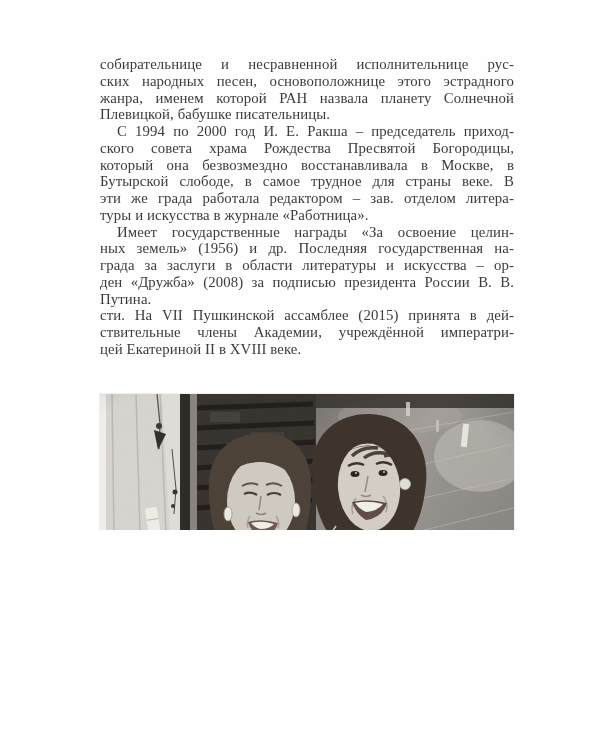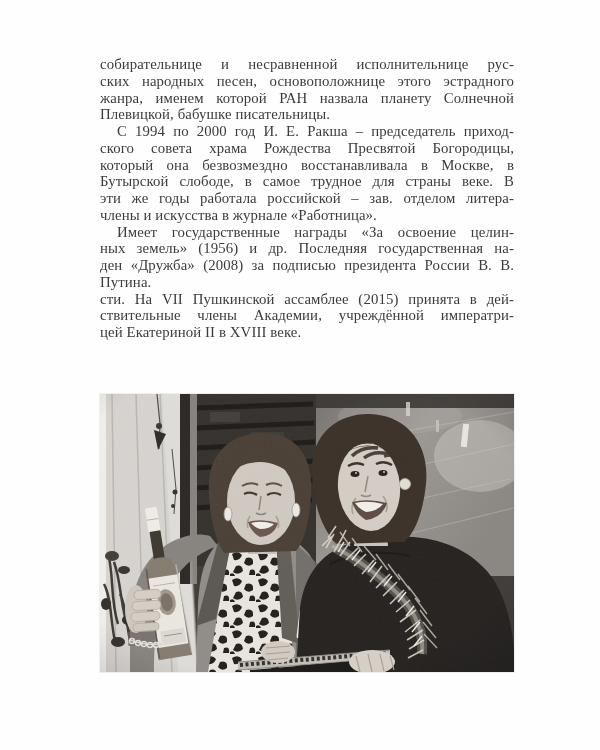--- a/index.html
+++ b/index.html
@@ -1,18 +1,18 @@
 <!DOCTYPE html>
 <html><head>
 <meta charset="utf-8">
 <style>
   html,body { margin:0; padding:0; background:#ffffff; }
   .page {
     position:relative;
-    width:600px; height:750px;
+    width:600px; height:530px;
     background:#fefefe;
     overflow:hidden;
     font-family:"Liberation Serif","DejaVu Serif",serif;
   }
   .text-column {
     position:absolute;
     left:100px; top:56px; width:414px;
   }
   .line {
     font-size:14.8px;
@@ -40,24 +40,25 @@
 
   <div class="text-column">
       <div class="line">собирательнице и несравненной исполнительнице рус-</div>
       <div class="line">ских народных песен, основоположнице этого эстрадного</div>
       <div class="line">жанра, именем которой РАН назвала планету Солнечной</div>
       <div class="line last">Плевицкой, бабушке писательницы.</div>
       <div class="line indent">С 1994 по 2000 год И. Е. Ракша – председатель приход-</div>
       <div class="line">ского совета храма Рождества Пресвятой Богородицы,</div>
       <div class="line">который она безвозмездно восстанавливала в Москве, в</div>
       <div class="line">Бутырской слободе, в самое трудное для страны веке. В</div>
-      <div class="line">эти же годы работала российской – зав. отделом литера-</div>
-      <div class="line last">члены и искусства в журнале «Работница».</div>
+      <div class="line">эти же града работала редактором – зав. отделом литера-</div>
+      <div class="line last">туры и искусства в журнале «Работница».</div>
       <div class="line indent">Имеет государственные награды «За освоение целин-</div>
       <div class="line">ных земель» (1956) и др. Последняя государственная на-</div>
+      <div class="line">града за заслуги в области литературы и искусства – ор-</div>
       <div class="line">ден «Дружба» (2008) за подписью президента России В. В.</div>
       <div class="line last">Путина.</div>
       <div class="line">сти. На VII Пушкинской ассамблее (2015) принята в дей-</div>
       <div class="line">ствительные члены Академии, учреждённой императри-</div>
       <div class="line last">цей Екатериной II в XVIII веке.</div>
     </div>
 
   <figure class="photo-figure" style="margin:0" aria-label="Чёрно-белая фотография: две улыбающиеся женщины; слева женщина в сером жакете и пёстрой блузе держит бутылку вина, справа молодая женщина в тёмном свитере с блестящей мишурой на плечах">
     <svg width="414" height="278" viewBox="0 0 414 278" xmlns="http://www.w3.org/2000/svg">
       <defs>

